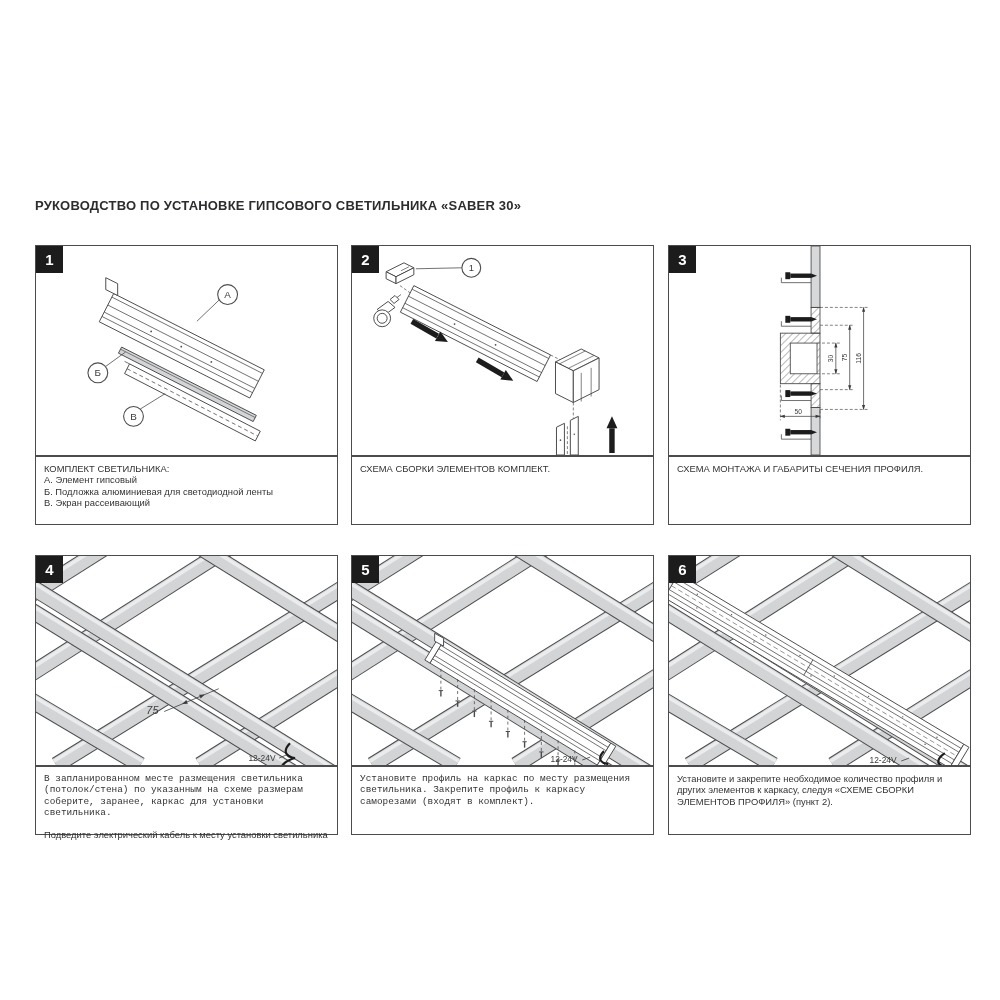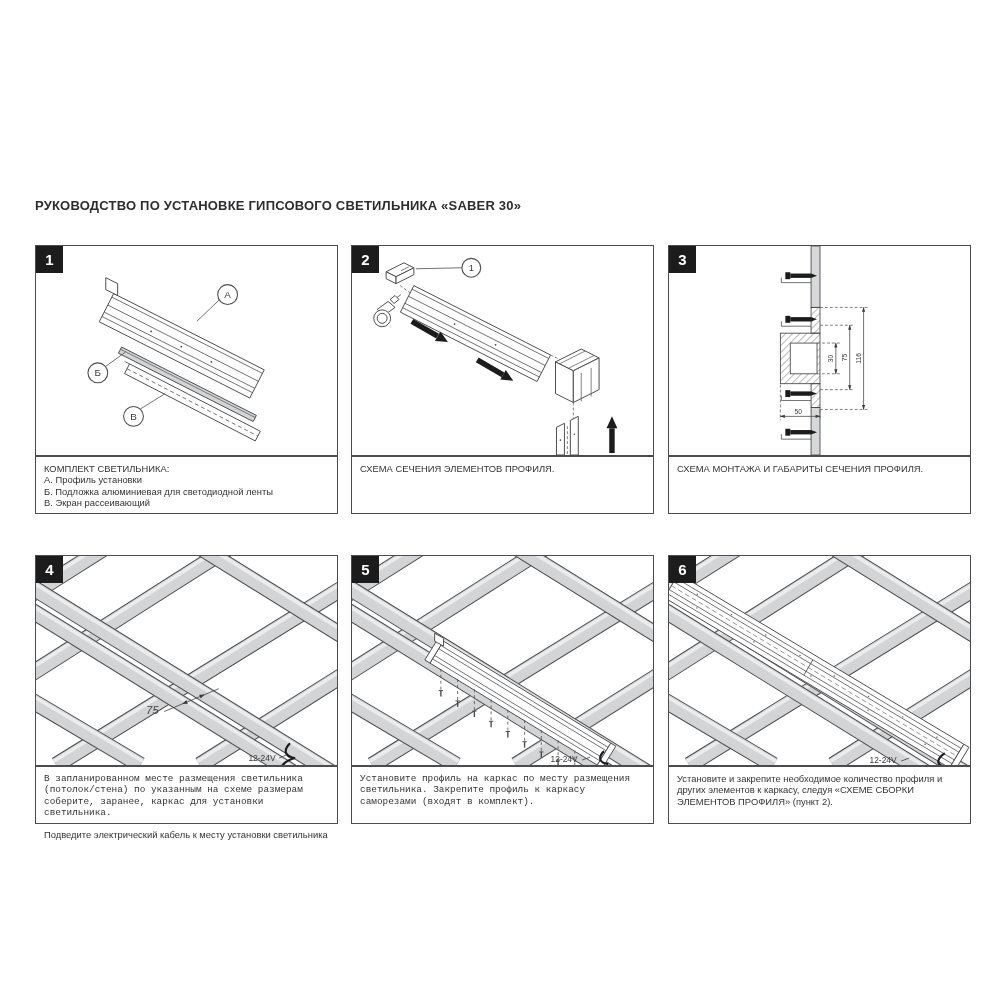--- a/index.html
+++ b/index.html
@@ -17,21 +17,21 @@
   .fig{
     position:relative;height:211px;border:1.3px solid #4c4c4e;background:#fff;
     box-sizing:border-box;overflow:hidden;
   }
   .fig svg{position:absolute;left:0;top:0;width:100%;height:100%;font-family:"Liberation Sans",sans-serif;}
   .badge{
     position:absolute;left:0;top:0;width:27px;height:27px;background:#1c1c1c;color:#fff;
     font-size:15px;font-weight:bold;display:flex;align-items:center;justify-content:center;z-index:2;
   }
   .cap{
-    height:58px;border:1.3px solid #4c4c4e;border-top-width:1.3px;background:#fff;
+    height:69px;border:1.3px solid #4c4c4e;border-top-width:1.3px;background:#fff;
     box-sizing:border-box;padding:6px 8px 0 8px;font-size:9.4px;line-height:11.3px;color:#333335;
   }
   .cap .p{margin:0 0 11px 0;font-family:Liberation Mono, monospace;}
   .hang{padding-left:10px;text-indent:-10px;}
 </style>
 </head>
 <body>
 
 <div class="title">РУКОВОДСТВО ПО УСТАНОВКЕ ГИПСОВОГО СВЕТИЛЬНИКА «SABER 30»</div>
 
@@ -71,21 +71,21 @@
         <circle cx="62" cy="128" r="10" fill="#ffffff" stroke-width="1.1"></circle>
         <text x="62" y="131.6" text-anchor="middle" font-size="10" fill="#3b3b3d" stroke="none">Б</text>
         <line x1="105" y1="164.5" x2="130" y2="149" stroke-width="0.8"></line>
         <circle cx="98" cy="172" r="10" fill="#ffffff" stroke-width="1.1"></circle>
         <text x="98" y="175.6" text-anchor="middle" font-size="10" fill="#3b3b3d" stroke="none">В</text>
       </g>
     </svg>
   </div>
   <div class="cap">
     <div>КОМПЛЕКТ СВЕТИЛЬНИКА:</div>
-    <div>А. Профиль установки</div>
+    <div>А. Элемент гипсовый</div>
     <div>Б. Подложка алюминиевая для светодиодной ленты</div>
     <div>В. Экран рассеивающий</div>
   </div>
 </div>
 
 <div class="panel c2 r1">
   <div class="fig">
     <div class="badge">2</div>
     <svg viewBox="0 0 303 211">
       <g stroke="#4c4c4e" stroke-width="1" fill="none" stroke-linejoin="round">
@@ -149,21 +149,21 @@
         </g>
 
         <g fill="#1c1c1c" stroke="none">
           <line x1="262" y1="209" x2="262" y2="184" stroke="#1c1c1c" stroke-width="5.5"></line>
           <polygon points="262,172 256.5,184 267.5,184"></polygon>
         </g>
       </g>
     </svg>
   </div>
   <div class="cap">
-    <div>СХЕМА СЕЧЕНИЯ ЭЛЕМЕНТОВ ПРОФИЛЯ.</div>
+    <div>СХЕМА СБОРКИ ЭЛЕМЕНТОВ КОМПЛЕКТ.</div>
   </div>
 </div>
 
 <div class="panel c3 r1">
   <div class="fig">
     <div class="badge">3</div>
     <svg viewBox="0 0 303 211">
       <defs>
         <pattern id="hatch3" width="5" height="5" patternUnits="userSpaceOnUse" patternTransform="rotate(45)">
           <line x1="0" y1="0" x2="0" y2="5" stroke="#4c4c4e" stroke-width="0.8"></line>

